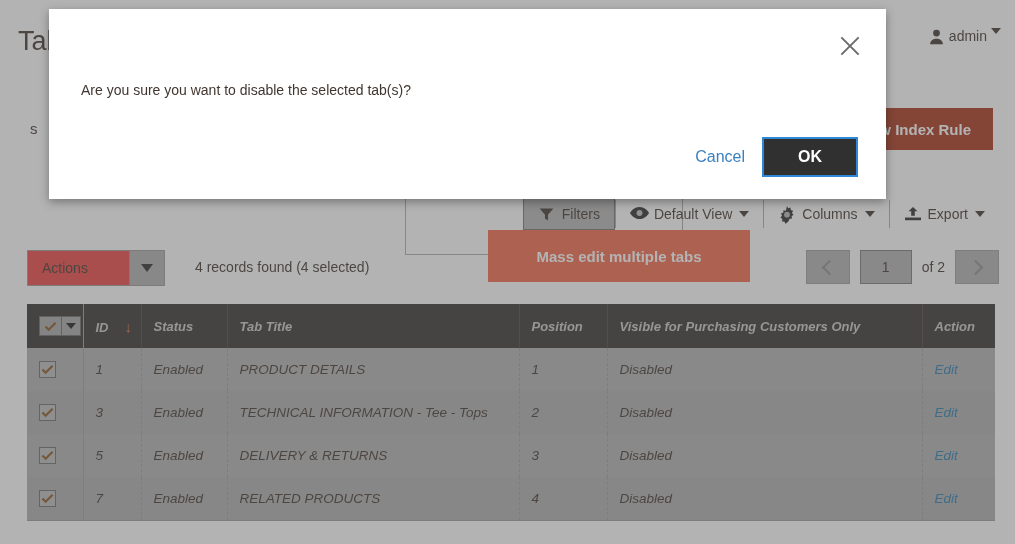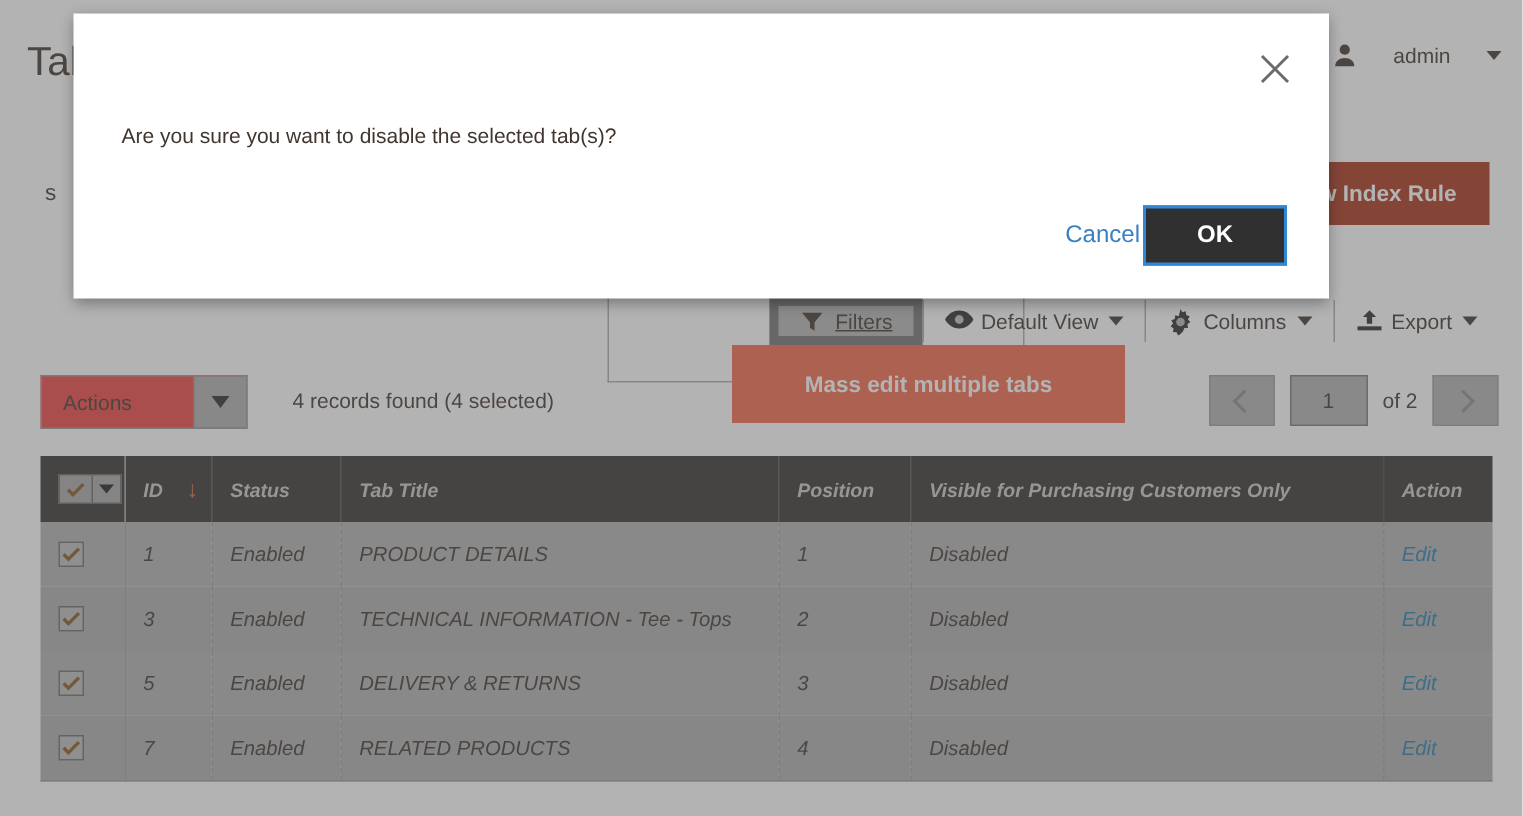--- a/index.html
+++ b/index.html
@@ -15,21 +15,21 @@
   .page { position: absolute; inset: 0; background: #ffffff; }
 
   .page-title {
     position: absolute; left: 18px; top: 26px;
     font-size: 27px; color: #41362f; font-weight: 400;
     white-space: nowrap;
   }
 
   .admin-box {
     position: absolute; right: 14px; top: 28px;
-    display: flex; align-items: center; gap: 24px;
+    display: flex; gap: 4px;
     font-size: 14px; color: #41362f;
   }
   .admin-icon { width: 17px; height: 17px; display: block; }
   .caret-down {
     width: 0; height: 0; border-left: 5px solid transparent;
     border-right: 5px solid transparent; border-top: 6px solid #41362f;
     display: block;
   }
 
   
@@ -59,21 +59,21 @@
     position: absolute; right: 16px; top: 198px;
     display: flex; align-items: stretch; height: 32px;
   }
   .tb-item {
     display: flex; align-items: center; gap: 7px;
     padding: 0 14px; font-size: 14px; color: #41362f;
     cursor: pointer; white-space: nowrap; background: transparent;
     border: none; font-family: "Liberation Sans", sans-serif;
   }
   .tb-item.active {
-    background: #b5b5b5; border: 6px solid #737373; text-decoration: underline;
+    background: #b5b5b5; border: 1px solid #737373;
   }
   .tb-sep { width: 1px; background: #adadad; margin: 2px 0; }
   .tb-caret {
     width: 0; height: 0; border-left: 5px solid transparent;
     border-right: 5px solid transparent; border-top: 6px solid #41362f;
   }
   .tb-icon { width: 17px; height: 17px; display: block; flex: none; }
 
   
   .actions-row { position: absolute; left: 0; right: 0; top: 250px; height: 36px; }
@@ -205,21 +205,21 @@
   .modal-title {
     position: absolute; left: 32px; top: 30px;
     font-size: 26px; font-weight: 400; color: #41362f;
   }
   .modal-msg {
     position: absolute; left: 32px; top: 73px;
     font-size: 14px; color: #41362f;
   }
   .modal-actions {
     position: absolute; right: 28px; bottom: 22px;
-    display: flex; align-items: center; gap: 2px;
+    display: flex; align-items: center; gap: 17px;
   }
   .btn-cancel {
     background: none; border: none; cursor: pointer;
     color: #3a7fc1; font-size: 16px;
     font-family: "Liberation Sans", sans-serif;
   }
   .btn-ok {
     background: #303030; color: #ffffff;
     border: 2px solid #2f87d8;
     padding: 9px 34px; font-size: 16px; font-weight: 700;

